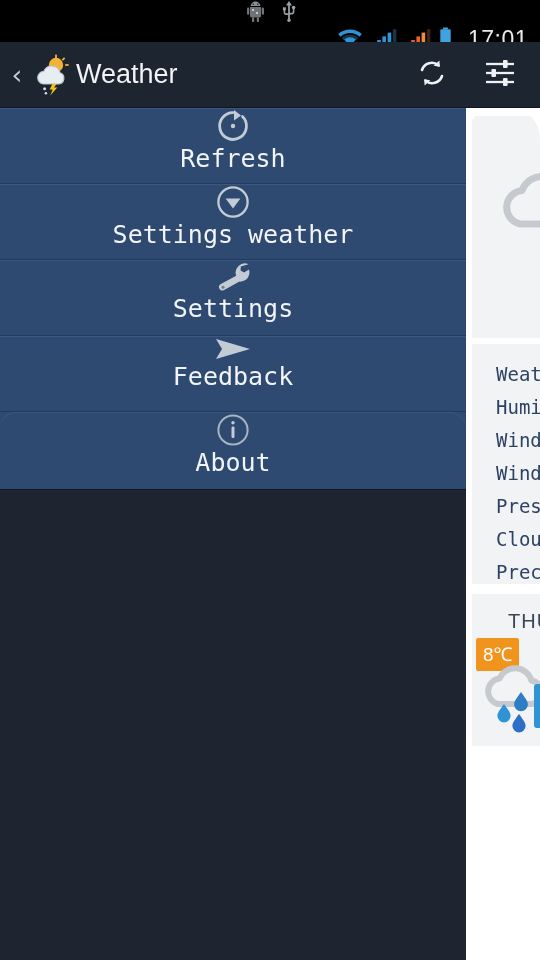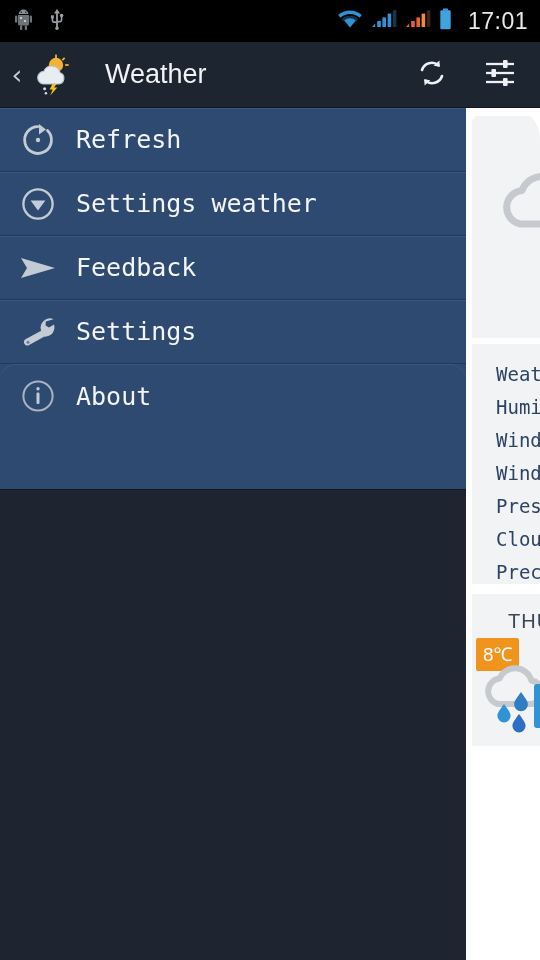--- a/index.html
+++ b/index.html
@@ -16,20 +16,21 @@
     overflow:hidden;
   }
 
   
   #statusbar {
     position:absolute; left:0; top:0;
     width:540px; height:42px;
     background:#000000;
     display:flex; align-items:center;
     padding:0 12px 0 14px;
+    flex-direction:column;
   }
   .sb-left { display:flex; align-items:center; gap:16px; }
   .sb-right { margin-left:auto; display:flex; align-items:center; gap:8px; }
   .sb-time {
     color:#e8eaec; font-size:23px; letter-spacing:0.5px;
     margin-left:8px; font-family:"Liberation Sans", sans-serif;
   }
   .sb-ico { display:block; }
 
   
@@ -41,21 +42,21 @@
     border-bottom:1px solid #11161f;
   }
   #back-chevron {
     width:26px; margin-left:4px;
     display:flex; align-items:center; justify-content:center;
     color:#c8ccd2; font-size:27px; line-height:1;
     font-family:"DejaVu Sans", sans-serif;
   }
   #app-icon { width:42px; height:42px; position:relative; margin-left:2px; }
   #app-title {
-    color:#f1f3f5; font-size:27px; margin-left:31px;
+    color:#f1f3f5; font-size:27px; margin-left:2px;
     font-family:"Liberation Sans", sans-serif; font-weight:400;
   }
   .bar-action {
     width:68px; height:66px;
     display:flex; align-items:center; justify-content:center;
   }
   #action-refresh { margin-left:auto; }
   #action-settings { margin-right:6px; }
 
   
@@ -108,24 +109,25 @@
 
   
   #drawer {
     position:absolute; left:0; top:108px;
     width:466px; height:382px;
     background:#2e4a70;
     border-bottom:1px solid #131922;
   }
   .menu-item {
     position:relative;
-    height:64px;
+    height:76px;
     display:flex; align-items:center;
     border-bottom:1px solid #21395a;
     box-shadow:inset 0 1px 0 #3a5781;
+    flex-direction:column;
   }
   .menu-item:last-child { border-bottom:none; box-shadow:inset 0 1px 0 #3a5781;border-radius:16px; }
   .mi-icon {
     width:76px; min-width:76px;
     display:flex; align-items:center; justify-content:center;
   }
   .mi-label {
     color:#f2f4f7; font-size:25px;
     font-family:"DejaVu Sans Mono", monospace;
     letter-spacing:0px;
@@ -302,35 +304,35 @@
         <svg width="36" height="36" viewBox="0 0 36 36">
           <circle cx="18" cy="18" r="14.6" fill="none" stroke="#c3cbd5" stroke-width="2.3"></circle>
           <path d="M10.6 14.4 h14.8 L18 24.6 z" fill="#c3cbd5"></path>
         </svg>
       </div>
       <div class="mi-label">Settings weather</div>
     </div>
 
     <div class="menu-item">
       <div class="mi-icon">
-        <svg width="38" height="26" viewBox="0 0 38 26">
-          <path d="M2 3 L36 13 L2 23 L8 13 Z" fill="#c3cbd5"></path>
-        </svg>
-      </div>
-      <div class="mi-label">Feedback</div>
-    </div>
-
-    <div class="menu-item">
-      <div class="mi-icon">
         <svg width="38" height="34" viewBox="0 0 38 34">
           <path d="M34.5 4.2 a9.2 9.2 0 0 0 -12.3 11.6 L6.4 24.3 a3.4 3.4 0 0 0 3.3 5.9 l15.8 -8.6 A9.2 9.2 0 0 0 35 9.6 l-5 2.8 l-3.4 -2 l0.2 -4 z" fill="#c3cbd5"></path>
           <circle cx="9" cy="27.2" r="1.5" fill="#6d7e94"></circle>
         </svg>
       </div>
       <div class="mi-label">Settings</div>
+    </div>
+
+    <div class="menu-item">
+      <div class="mi-icon">
+        <svg width="38" height="26" viewBox="0 0 38 26">
+          <path d="M2 3 L36 13 L2 23 L8 13 Z" fill="#c3cbd5"></path>
+        </svg>
+      </div>
+      <div class="mi-label">Feedback</div>
     </div>
 
     <div class="menu-item">
       <div class="mi-icon">
         <svg width="36" height="36" viewBox="0 0 36 36">
           <circle cx="18" cy="18" r="14.6" fill="none" stroke="#a9b4c2" stroke-width="2"></circle>
           <circle cx="18" cy="10.8" r="1.7" fill="#c3cbd5"></circle>
           <rect x="16.5" y="14.6" width="3" height="11.4" rx="1.2" fill="#c3cbd5"></rect>
         </svg>
       </div>

